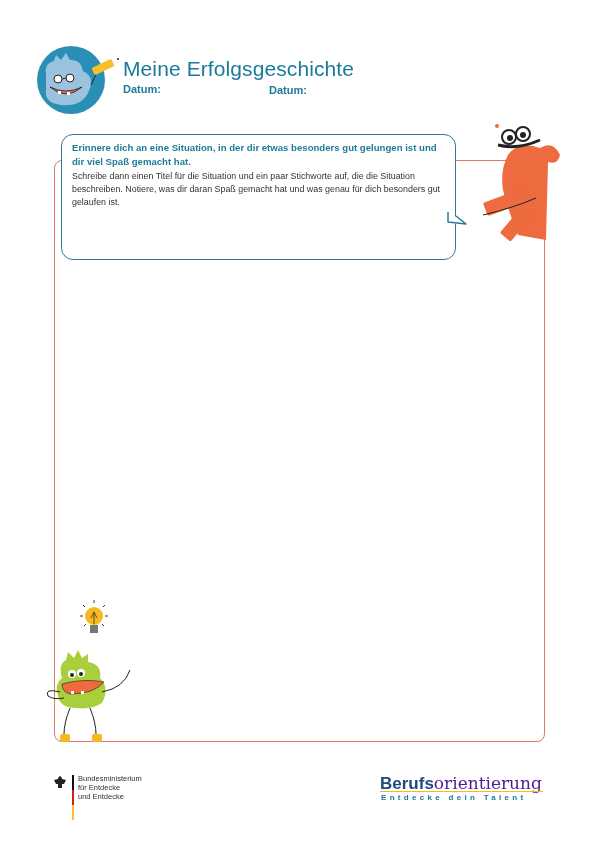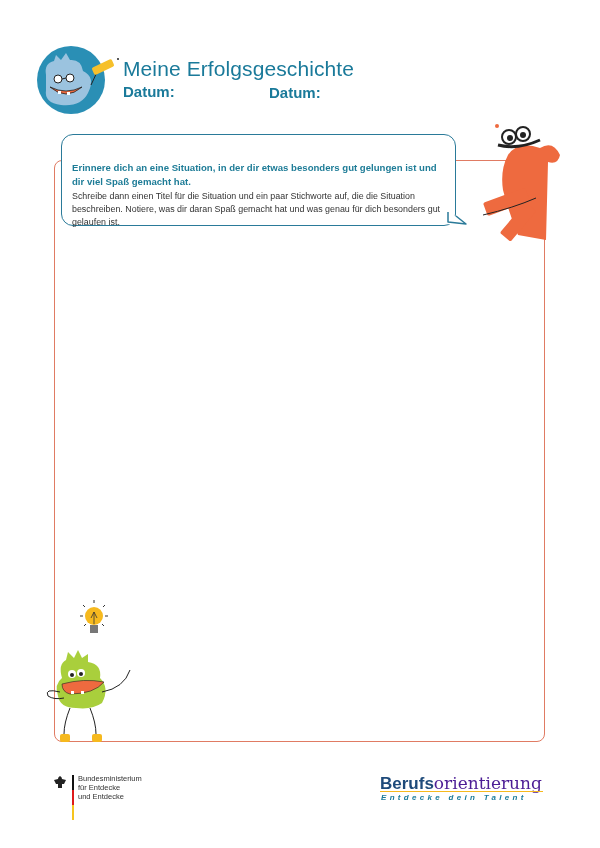--- a/index.html
+++ b/index.html
@@ -1,27 +1,27 @@
 <!DOCTYPE html>
 <html><head>
 <meta charset="utf-8">
 <style>
   html,body{margin:0;padding:0;background:#fff;}
   body{width:600px;height:848px;position:relative;overflow:hidden;font-family:"Liberation Sans",sans-serif;}
   .abs{position:absolute;}
   #frame{left:54px;top:160px;width:491px;height:582px;border:1.3px solid #e07b63;border-radius:8px;box-sizing:border-box;}
-  #bubble{left:61px;top:134px;width:395px;height:92px;border:1.5px solid #2a7a99;border-radius:12px;background:#fff;box-sizing:border-box;padding:26px 10px 0 10px;}
+  #bubble{left:61px;top:134px;width:395px;height:126px;border:1.5px solid #2a7a99;border-radius:12px;background:#fff;box-sizing:border-box;padding:6px 10px 0 10px;}
   #bubble .lead{color:#1e7c97;font-weight:bold;font-size:9.6px;line-height:13.5px;margin:0;}
   #bubble .body{color:#333;font-size:8.9px;line-height:13px;margin:2px 0 0 0;}
   #title{left:123px;top:57px;color:#1a7a9a;font-size:21px;font-weight:normal;margin:0;letter-spacing:0.1px;}
-  .fieldlabel{color:#1a7a9a;font-weight:bold;font-size:15px;text-align:right;}
+  .fieldlabel{color:#1a7a9a;font-weight:bold;font-size:11px;text-align:right;}
   #bmbf-text{left:78px;top:774px;font-size:7.5px;line-height:9px;color:#333;}
   #bo-title{left:380px;top:773px;font-size:17px;font-weight:bold;color:#1e4a7a;}
   #bo-title .o{color:#4c1d95;font-family:"DejaVu Serif",serif;font-weight:normal;margin-top:44px;}
-  #bo-sub{left:381px;top:793px;font-size:8px;font-weight:bold;color:#1a7a9a;letter-spacing:3.3px;font-style:italic;}
+  #bo-sub{left:381px;top:793px;font-size:8px;font-weight:bold;color:#1a7a9a;letter-spacing:3.3px;}
 </style>
 </head>
 <body>
 
 <div class="abs" style="left:36px;top:45px;width:80px;height:70px;">
   <svg width="90" height="70" viewBox="0 0 90 70">
     <circle cx="35" cy="35" r="34" fill="#2a8fb5"></circle>
     <path d="M10 30 Q8 18 18 16 L20 10 L25 15 L30 8 L34 15 Q45 14 47 26 Q60 32 52 48 Q45 62 25 60 Q8 58 10 45 Z" fill="#9bc3df"></path>
     <circle cx="22" cy="34" r="4" fill="#fff" stroke="#222" stroke-width="1"></circle>
     <circle cx="34" cy="33" r="4" fill="#fff" stroke="#222" stroke-width="1"></circle>

